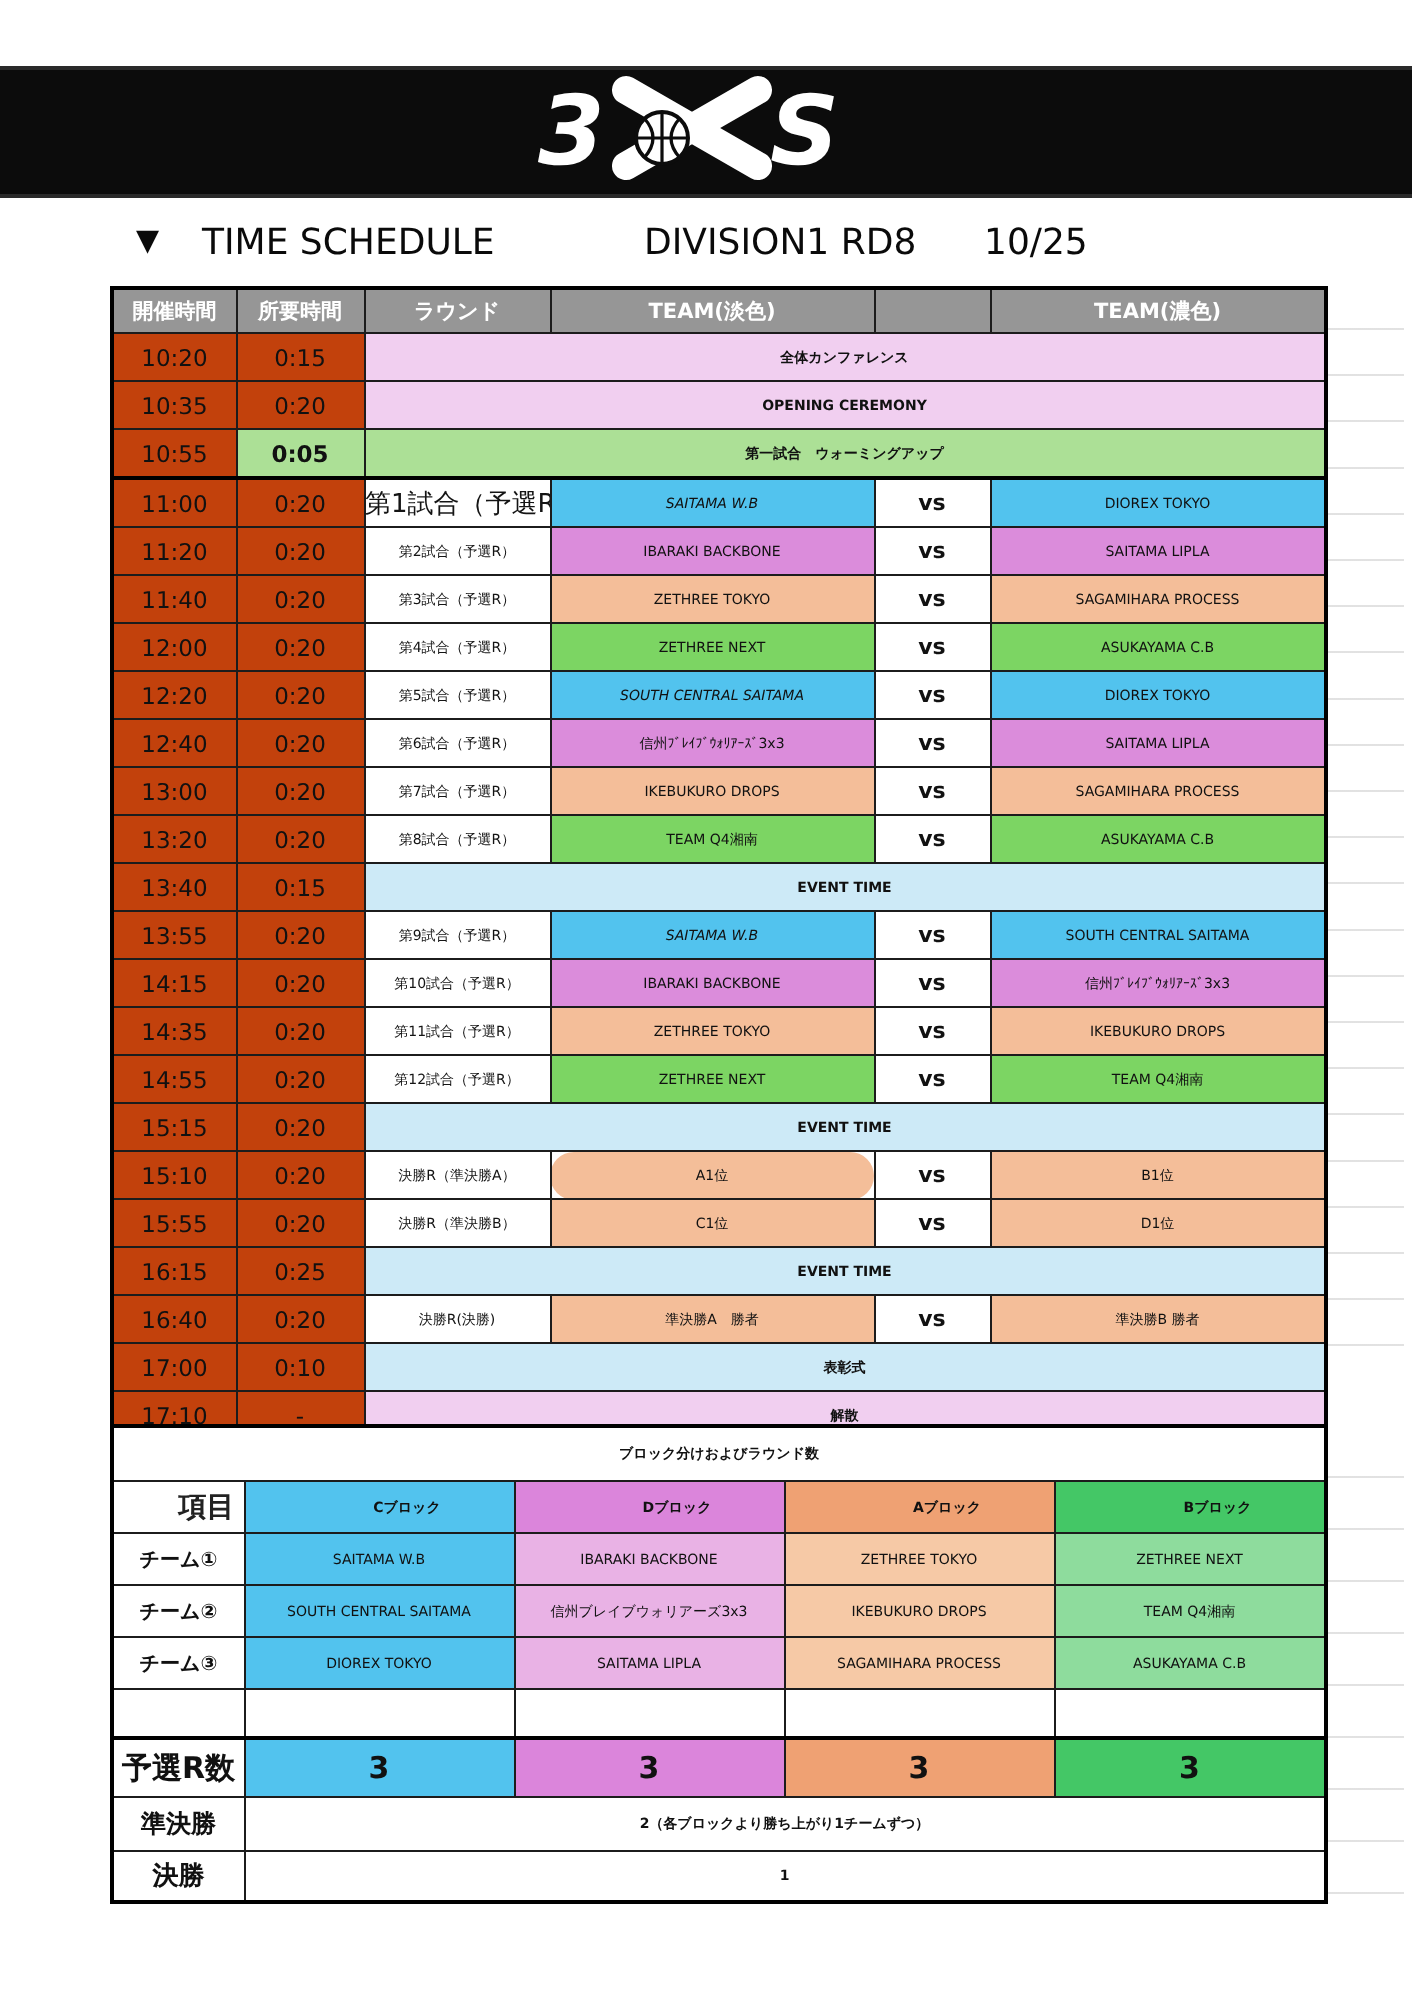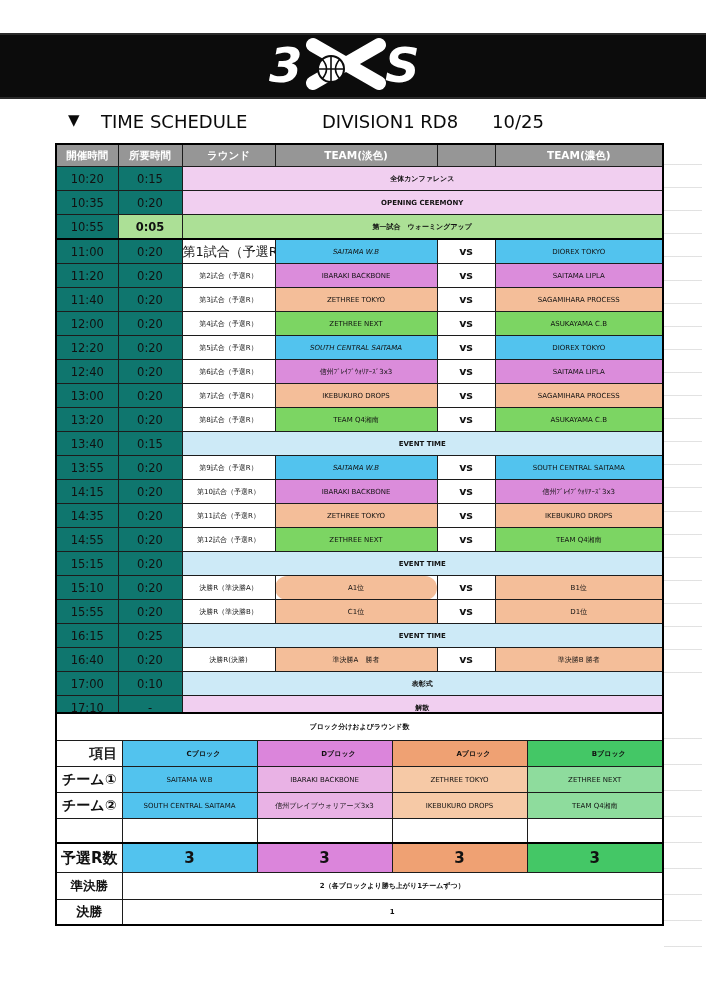--- a/index.html
+++ b/index.html
@@ -29,41 +29,41 @@
   table{border-collapse:collapse;table-layout:fixed;}
   .sched{
     position:absolute;top:143px;left:55px;width:607px;
     border:2px solid #000;
   }
   .sched td,.sched th{
     border:1px solid #1c1c1c;padding:0;text-align:center;vertical-align:middle;
     white-space:nowrap;overflow:hidden;height:23px;
   }
   .sched thead th{background:#969696;color:#fff;font-weight:bold;font-size:10.5px;height:21px;}
-  .time-cell,.dur-cell{font-size:11.5px;background:#0f766e;}
+  .time-cell,.dur-cell{font-size:11.5px;background:#c2410c;}
   .bold{font-weight:bold;}
   .round-cell{font-size:10px;color:#141414;background:#fff;}
   .round-large{font-size:11.5px;}
   .team-cell{font-size:11px;}
   .italic{font-style:italic;}
   .vs-cell{font-size:11px;font-weight:bold;background:#fff;}
   .span-cell{font-size:12px;font-weight:bold;}
   .thick-top td{border-top:2px solid #000;}
   
   .blocks{
     position:absolute;top:712px;left:55px;width:607px;border:2px solid #000;
   }
   .blocks td{
     border:1px solid #1c1c1c;padding:0;text-align:center;vertical-align:middle;
     white-space:nowrap;overflow:hidden;background:#fff;
   }
   .b-title-row td{height:26px;font-weight:bold;font-size:13px;}
   .b-head-row td{height:25px;font-weight:bold;font-size:14px;padding-left:28px;}
   .b-item{font-weight:normal;font-size:12px;color:#222;}
-  .b-team-row td{height:25px;font-size:14px;}
+  .b-team-row td{height:25px;font-size:10px;}
   .b-label{font-weight:bold;font-size:11px;}
   .b-empty-row td{height:23px;}
   .b-qual-row td{height:28px;font-weight:bold;font-size:15px;border-top:2px solid #000;}
   .b-semi-row td{height:26px;font-weight:bold;font-size:12.5px;}
   .b-final-row td{height:24px;font-weight:bold;font-size:13px;}
   
   .gridstub{position:absolute;width:38px;opacity:.75;}
   .stub-main{
     left:664px;top:164px;height:531px;
     background:repeating-linear-gradient(to bottom,#d8d8d8 0 1px,transparent 1px 23.1px);
@@ -308,20 +308,27 @@
         <td class="fit" style="background: rgb(246, 201, 166); font-size: 7px;">ZETHREE TOKYO</td>
         <td class="fit" style="background: rgb(142, 220, 157); font-size: 7px;">ZETHREE NEXT</td>
       </tr>
       <tr class="b-team-row">
         <td class="b-label">チーム②</td>
         <td class="fit" style="background: rgb(82, 195, 238); font-size: 7px;">SOUTH CENTRAL SAITAMA</td>
         <td class="fit" style="background: rgb(233, 178, 229); font-size: 7px;">信州ブレイブウォリアーズ3x3</td>
         <td class="fit" style="background: rgb(246, 201, 166); font-size: 7px;">IKEBUKURO DROPS</td>
         <td class="fit" style="background: rgb(142, 220, 157); font-size: 7px;">TEAM Q4湘南</td>
       </tr>
+      <tr class="b-team-row">
+        <td class="b-label">チーム③</td>
+        <td class="fit" style="background: rgb(82, 195, 238); font-size: 7px;">DIOREX TOKYO</td>
+        <td class="fit" style="background: rgb(233, 178, 229); font-size: 7px;">SAITAMA LIPLA</td>
+        <td class="fit" style="background: rgb(246, 201, 166); font-size: 7px;">SAGAMIHARA PROCESS</td>
+        <td class="fit" style="background: rgb(142, 220, 157); font-size: 7px;">ASUKAYAMA C.B</td>
+      </tr>
       <tr class="b-empty-row">
         <td class="b-label"></td>
         <td class=""></td>
         <td class=""></td>
         <td class=""></td>
         <td class=""></td>
       </tr>
       <tr class="b-qual-row">
         <td class="b-label">予選R数</td>
         <td class="" style="background: rgb(82, 195, 238);">3</td>

